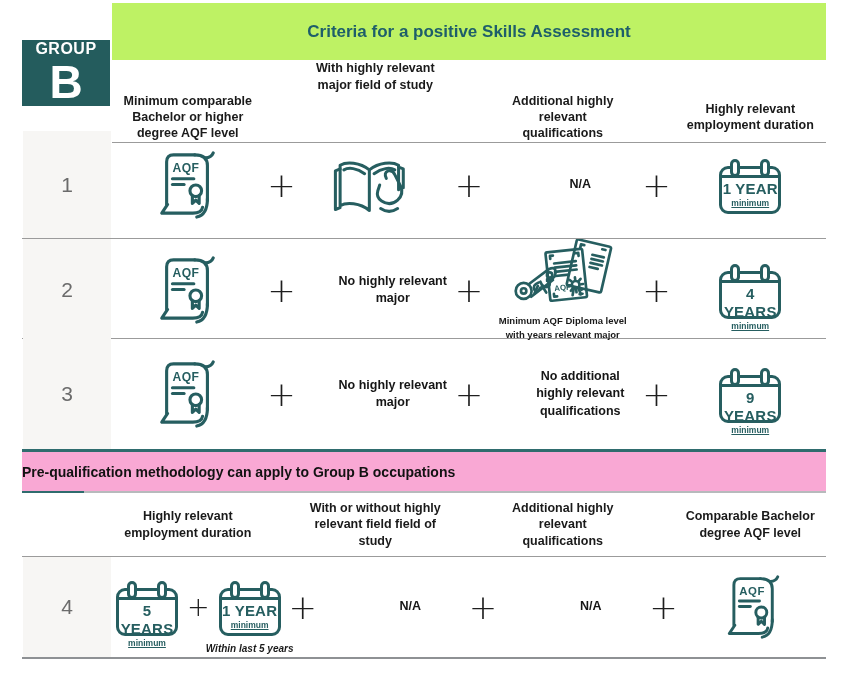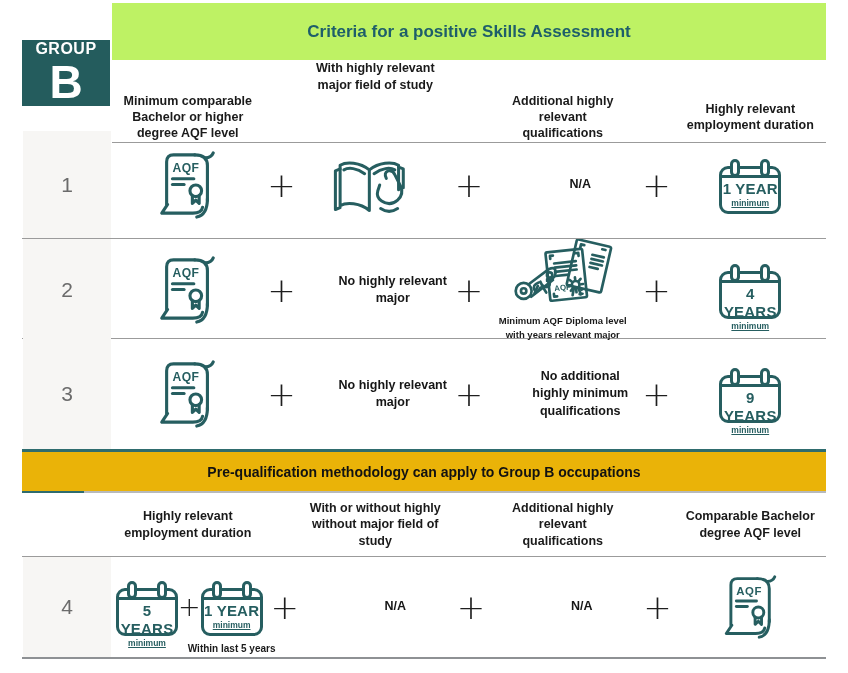--- a/index.html
+++ b/index.html
@@ -42,27 +42,27 @@
          background:#fff; margin-top:10px; display:flex; flex-direction:column; align-items:center;
          padding-top:11px; }
   .cal::before { content:""; position:absolute; left:-1px; right:-1px; top:6px; border-top:3px solid #265e60; }
   .ring { position:absolute; top:-10px; width:10px; height:18px; border:3px solid #265e60;
           border-radius:6px; background:#fff; }
   .ring-l { left:8px; } .ring-r { right:8px; }
   .cal-val { font-size:15px; font-weight:bold; color:#265e60; letter-spacing:.2px; line-height:1.2; }
   .cal-min { font-size:8.5px; font-weight:bold; color:#265e60;text-decoration:underline; }
   .cal-wrap { position:relative; }
   .cap { position:absolute; top:calc(100% + 6px); left:50%; transform:translateX(-50%);
-         white-space:nowrap; font-size:10px; font-weight:bold; color:#1a1a1a; }
-  .multi { display:flex; align-items:center; }
+         white-space:nowrap; font-size:10px; font-weight:bold; color:#1a1a1a;font-style:italic; }
+  .multi { display:flex; align-items:center; gap:9px; }
   .plus-sm { font-size:27px; font-weight:300; color:#1e1e1e; font-family:"DejaVu Sans", sans-serif; }
 
   
-  .band { height:44px; background:#eab308; border-top:3px solid #2f6c6e; border-bottom:2px solid #b7babc;
-          display:flex; align-items:center; justify-content:center; font-size:14px; font-weight:bold;
+  .band { height:44px; background:#f9a8d4; border-top:3px solid #2f6c6e; border-bottom:2px solid #b7babc;
+          display:flex; align-items:center; font-size:14px; font-weight:bold;
           color:#121212; position:relative; }
   .band::after { content:""; position:absolute; left:0; bottom:-2px; width:62px; border-bottom:2px solid #2f6c6e; }
 
   .cols2 { display:grid; grid-template-columns:90px 1fr 36px 1fr 36px 1fr 36px 1fr; align-items:center;
            height:64px; border-bottom:1px solid #9b9b9b; }
   .bc1{grid-column:2} .bc2{grid-column:4} .bc3{grid-column:6} .bc4{grid-column:8}
 
   .dip-cap { margin-top:3px; font-size:9.5px; font-weight:bold; max-width:165px; line-height:1.45; color:#1a1a1a; }
 
   svg.icon { stroke:#265e60; fill:none; stroke-width:3.2; stroke-linecap:round; stroke-linejoin:round; }
@@ -221,40 +221,40 @@
         <circle cx="43" cy="46" r="6"></circle>
             <path d="M39.5,51 V59 L43,55.5 L46.5,59 V51"></path>
       </svg>
     </div>
     <div class="plus pp1">+</div>
     <div class="cell cc2">
           <span class="cell-text">No highly relevant major</span>
         </div>
     <div class="plus pp2">+</div>
     <div class="cell cc3">
-          <span class="cell-text">No additional highly minimum qualifications</span>
+          <span class="cell-text">No additional highly relevant qualifications</span>
         </div>
     <div class="plus pp3">+</div>
     <div class="cell cc4">
       <div class="cal">
         <span class="ring ring-l"></span>
         <span class="ring ring-r"></span>
         <div class="cal-val">9 YEARS</div>
         <div class="cal-min">minimum</div>
       </div>
     </div>
   </div>
 
   <div class="band">
     <span>Pre-qualification methodology can apply to Group B occupations</span>
   </div>
 
   <div class="cols2">
     <div class="col-h bc1">Highly relevant employment duration</div>
-    <div class="col-h bc2">With or without highly without major field of study</div>
+    <div class="col-h bc2">With or without highly relevant field field of study</div>
     <div class="col-h bc3">Additional highly relevant qualifications</div>
     <div class="col-h bc4">Comparable Bachelor degree AQF level</div>
   </div>
 
   <div class="trow r4">
     <div class="num">
           <div class="num-inner">4</div>
         </div>
     <div class="cell cc1">
       <div class="multi">

